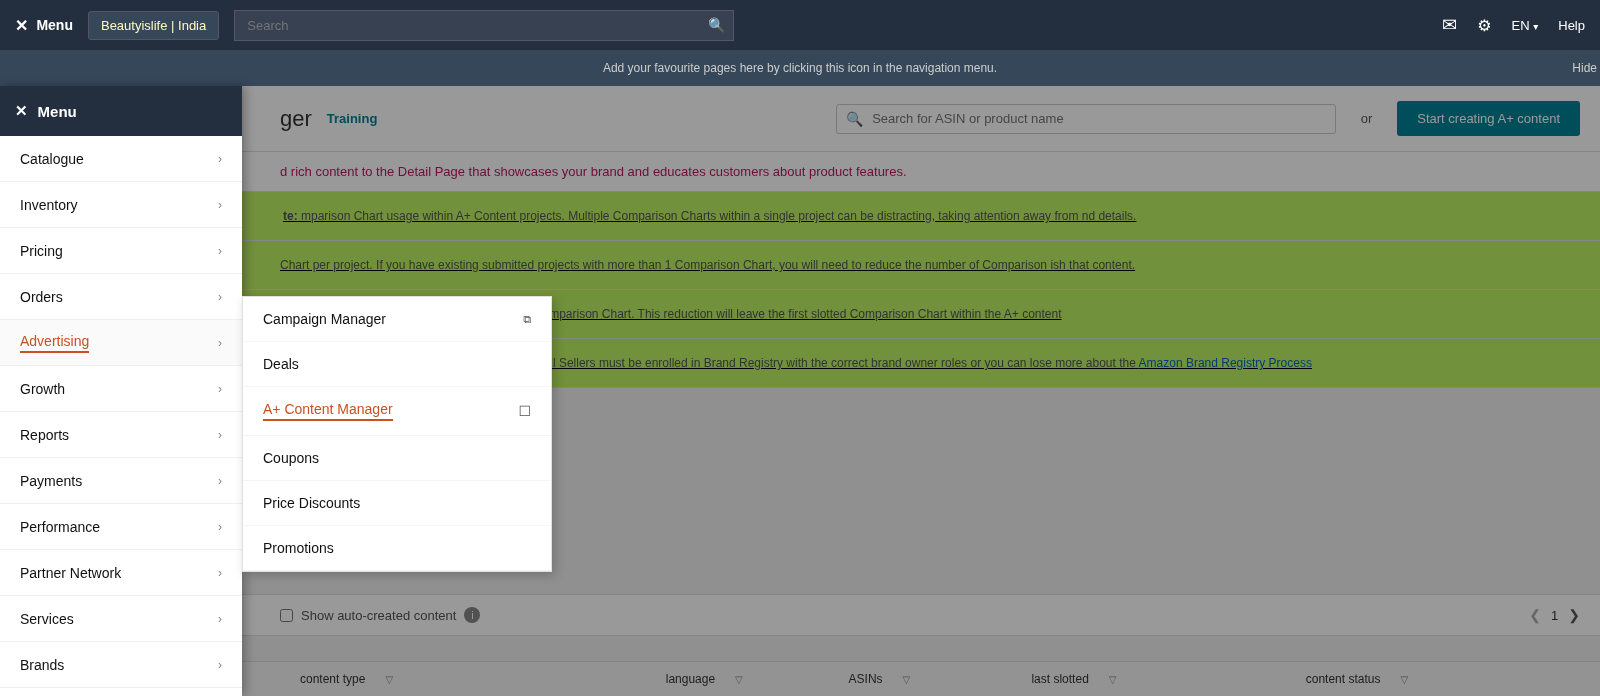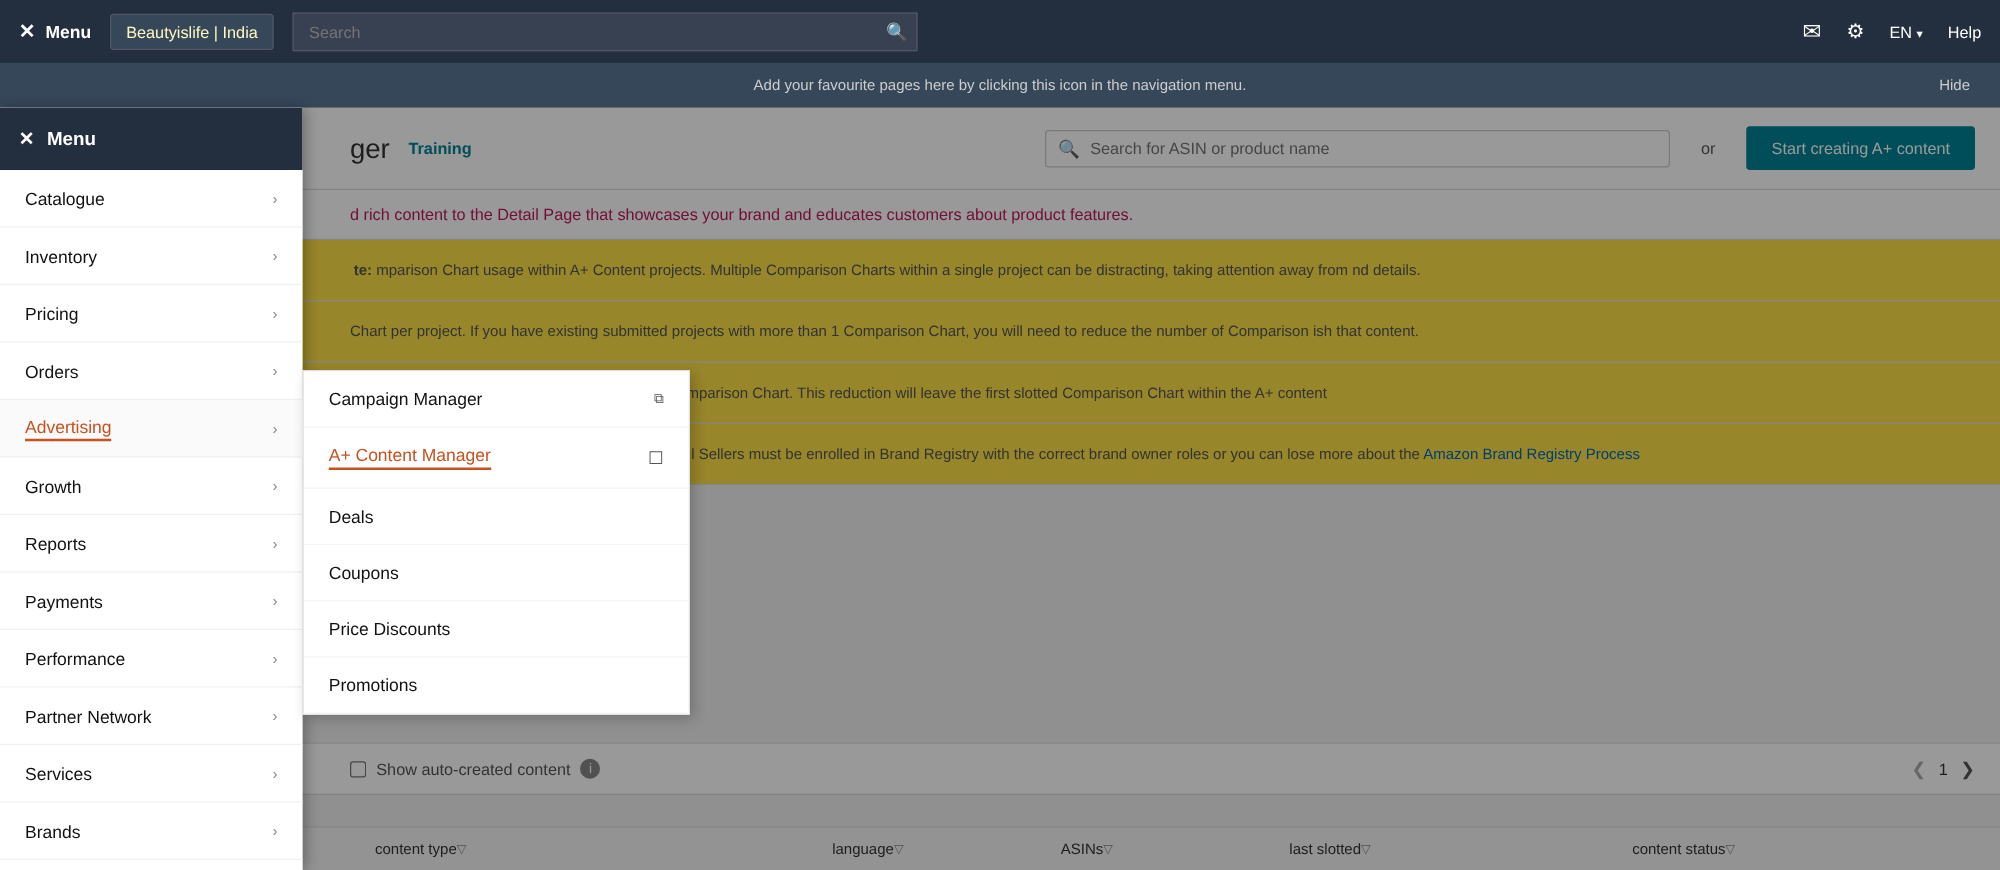--- a/index.html
+++ b/index.html
@@ -73,21 +73,21 @@
       display: flex;
       align-items: center;
       justify-content: center;
       color: #ccc;
       font-size: 12px;
       position: relative;
       z-index: 99;
     }
     .fav-bar .hide-btn {
       position: absolute;
-      right: 24px;
+      right: 3px;
       color: #ccc;
       cursor: pointer;
     }
 
     
     .main-content {
       background: #f0f0f0;
       height: calc(696px - 86px);
       position: relative;
     }
@@ -144,22 +144,23 @@
 
     .aplus-desc {
       background: white;
       padding: 12px 20px;
       color: #be185d;
       font-size: 13px;
       border-bottom: 1px solid #ddd;
     }
 
     .content-sections {
-      background: #fde047;
+      background: #bef264;
       margin: 0;
+      text-decoration: underline;
     }
     .info-section {
       padding: 15px 20px;
       border-bottom: 1px solid #e0e0e0;
     }
     .info-text {
       font-size: 12px;
       color: #555;
       line-height: 1.5;
     }
@@ -188,21 +189,21 @@
       background: #f5f5f5;
       display: flex;
       padding: 10px 20px;
       font-size: 12px;
       color: #333;
       border-top: 1px solid #ddd;
     }
     .table-header .col {
       display: flex;
       align-items: center;
-      gap: 0;
+      gap: 20px;
     }
     .col1 { flex: 2; padding-left: 20px; }
     .col2 { flex: 1; }
     .col3 { flex: 1; }
     .col4 { flex: 1.5; }
     .col5 { flex: 1.5; }
 
     
     .sidebar {
       position: absolute;
@@ -455,28 +456,28 @@
       
       
     </div>
   </div>
 
   <div class="submenu" style="top: 210px; left: 242px;">
     <div class="submenu-item">
       <span class="sub-label">Campaign Manager</span>
       <span class="submenu-icon" style="font-size:11px;">⧉</span>
     </div>
+    <div class="submenu-item">
+      <span class="sub-label">Deals</span>
+    </div>
     <div class="submenu-item active">
       <span class="sub-label">A+ Content Manager</span>
       <span class="submenu-icon" style="font-size:14px;">☐</span>
     </div>
     <div class="submenu-item">
-      <span class="sub-label">Deals</span>
-    </div>
-    <div class="submenu-item">
       <span class="sub-label">Coupons</span>
     </div>
     <div class="submenu-item">
       <span class="sub-label">Price Discounts</span>
     </div>
     <div class="submenu-item">
       <span class="sub-label">Promotions</span>
     </div>
   </div>
 </div>

